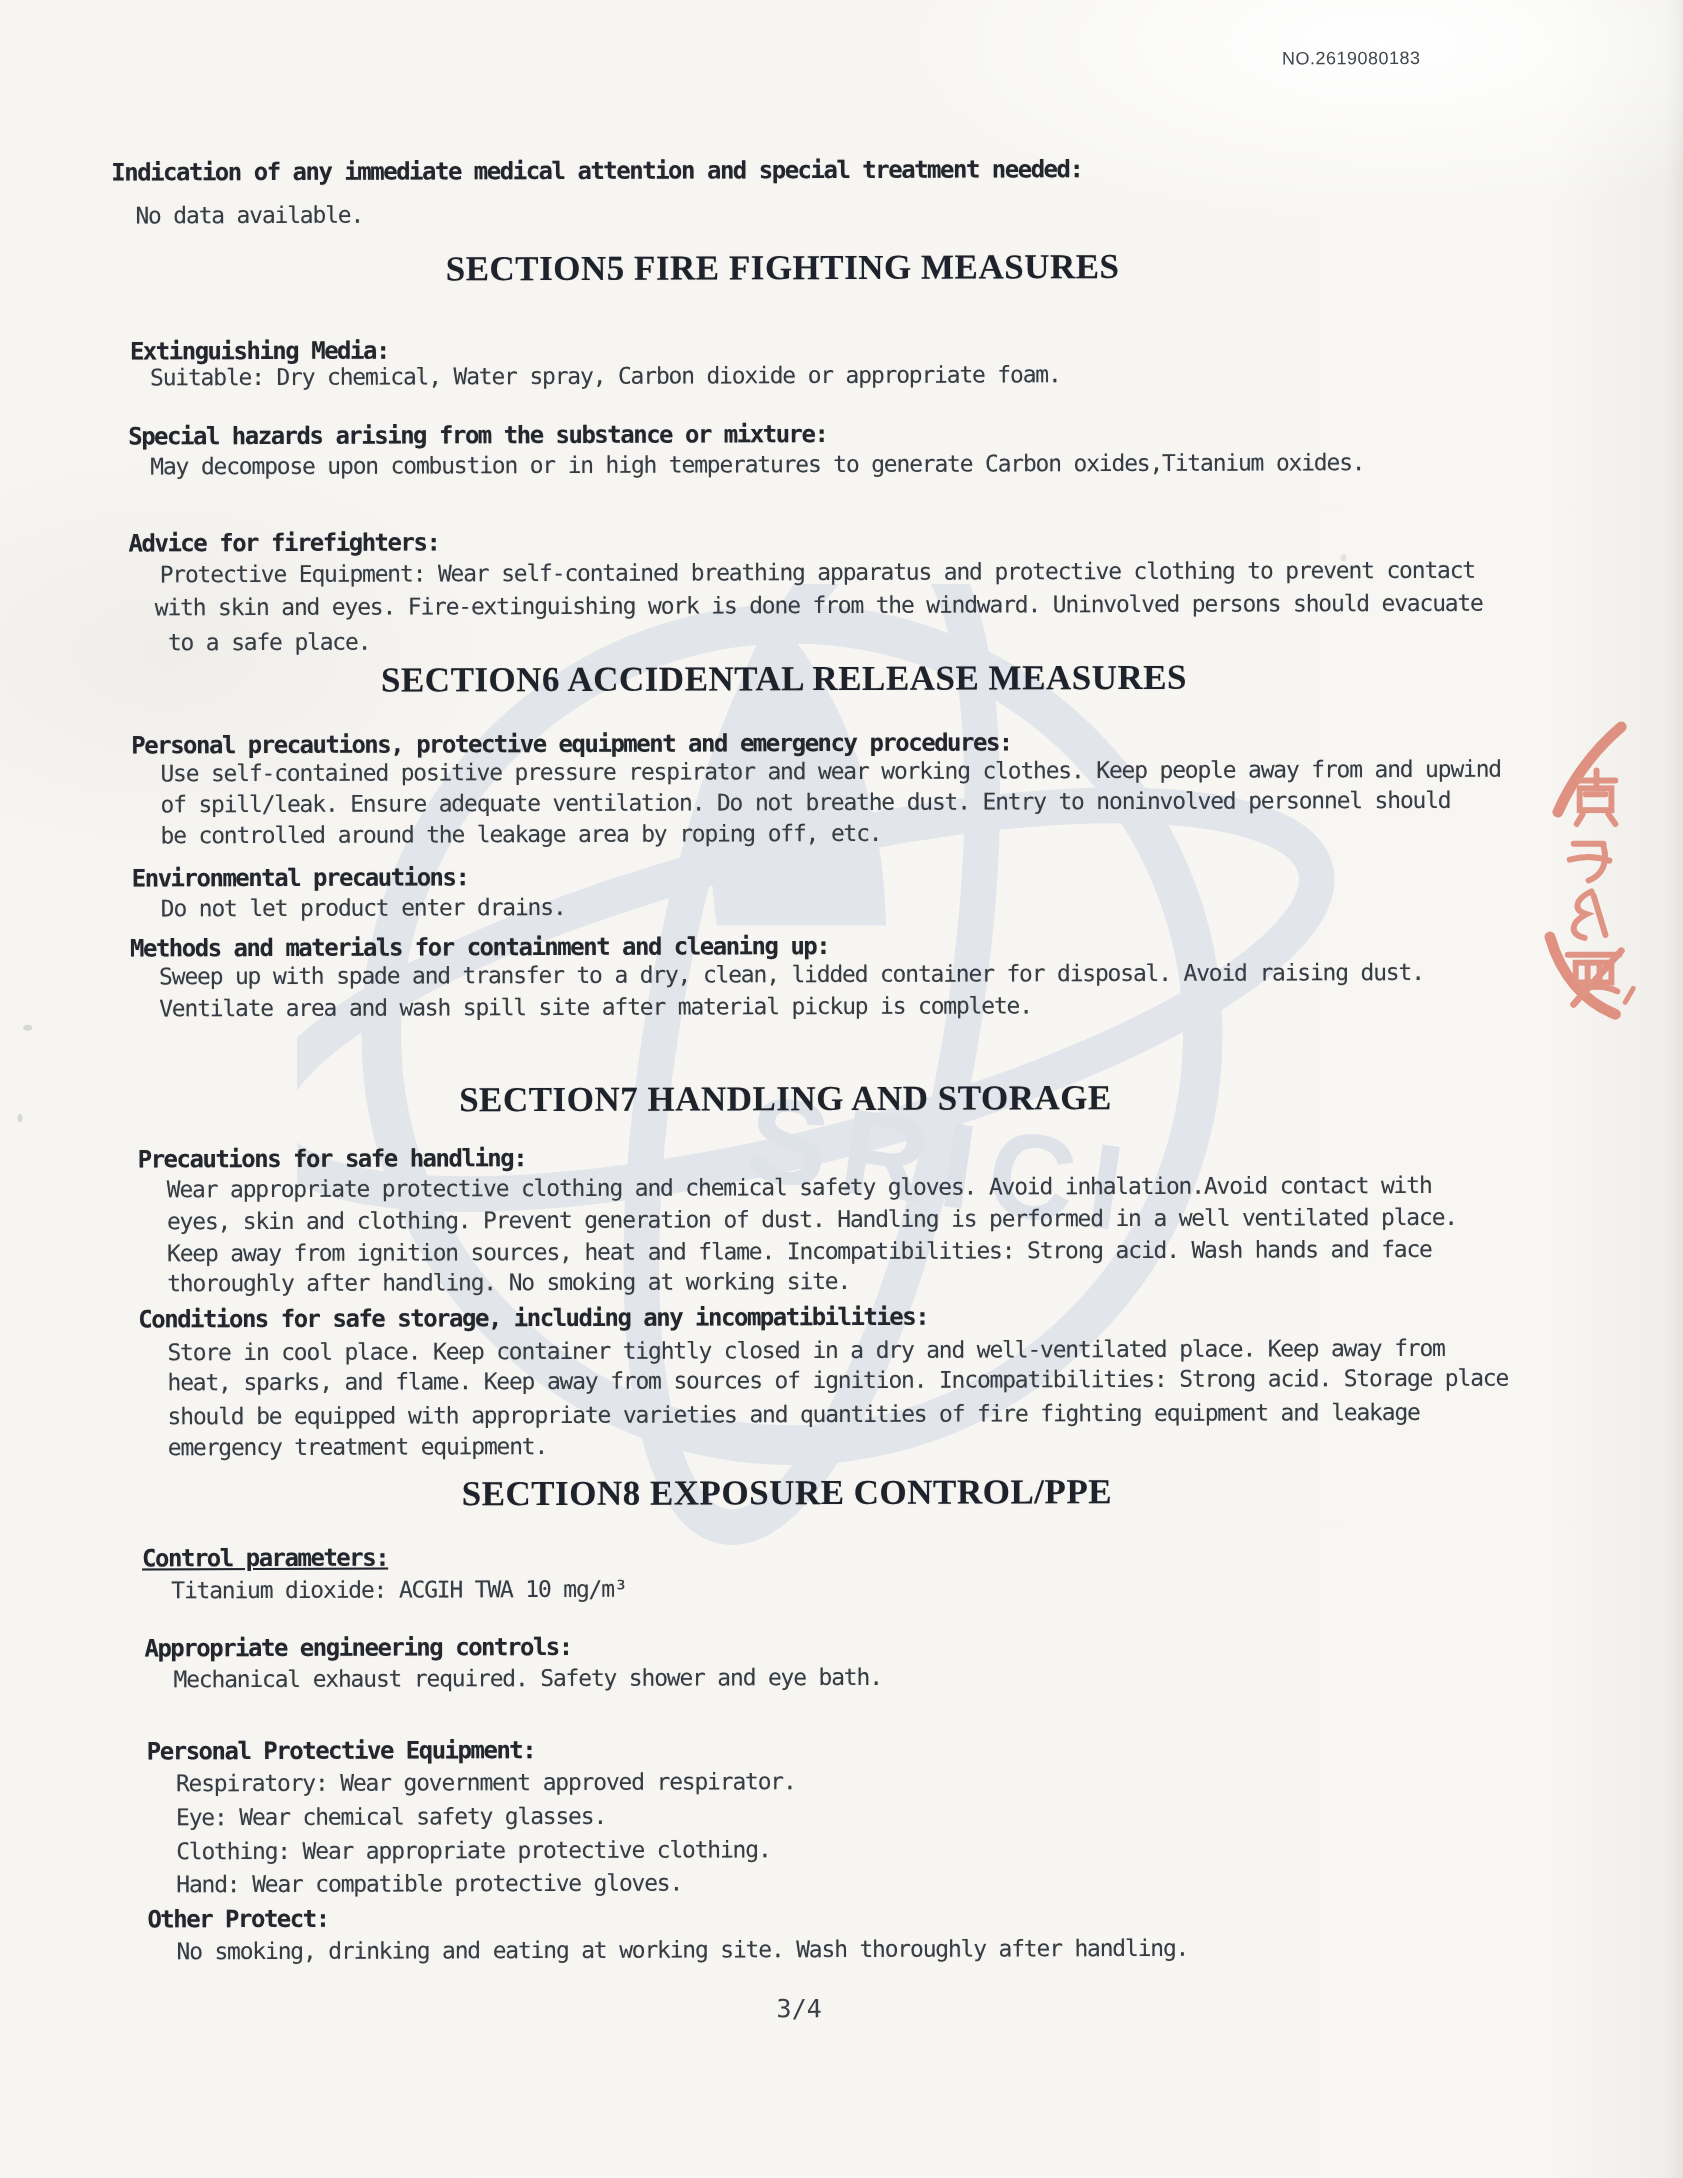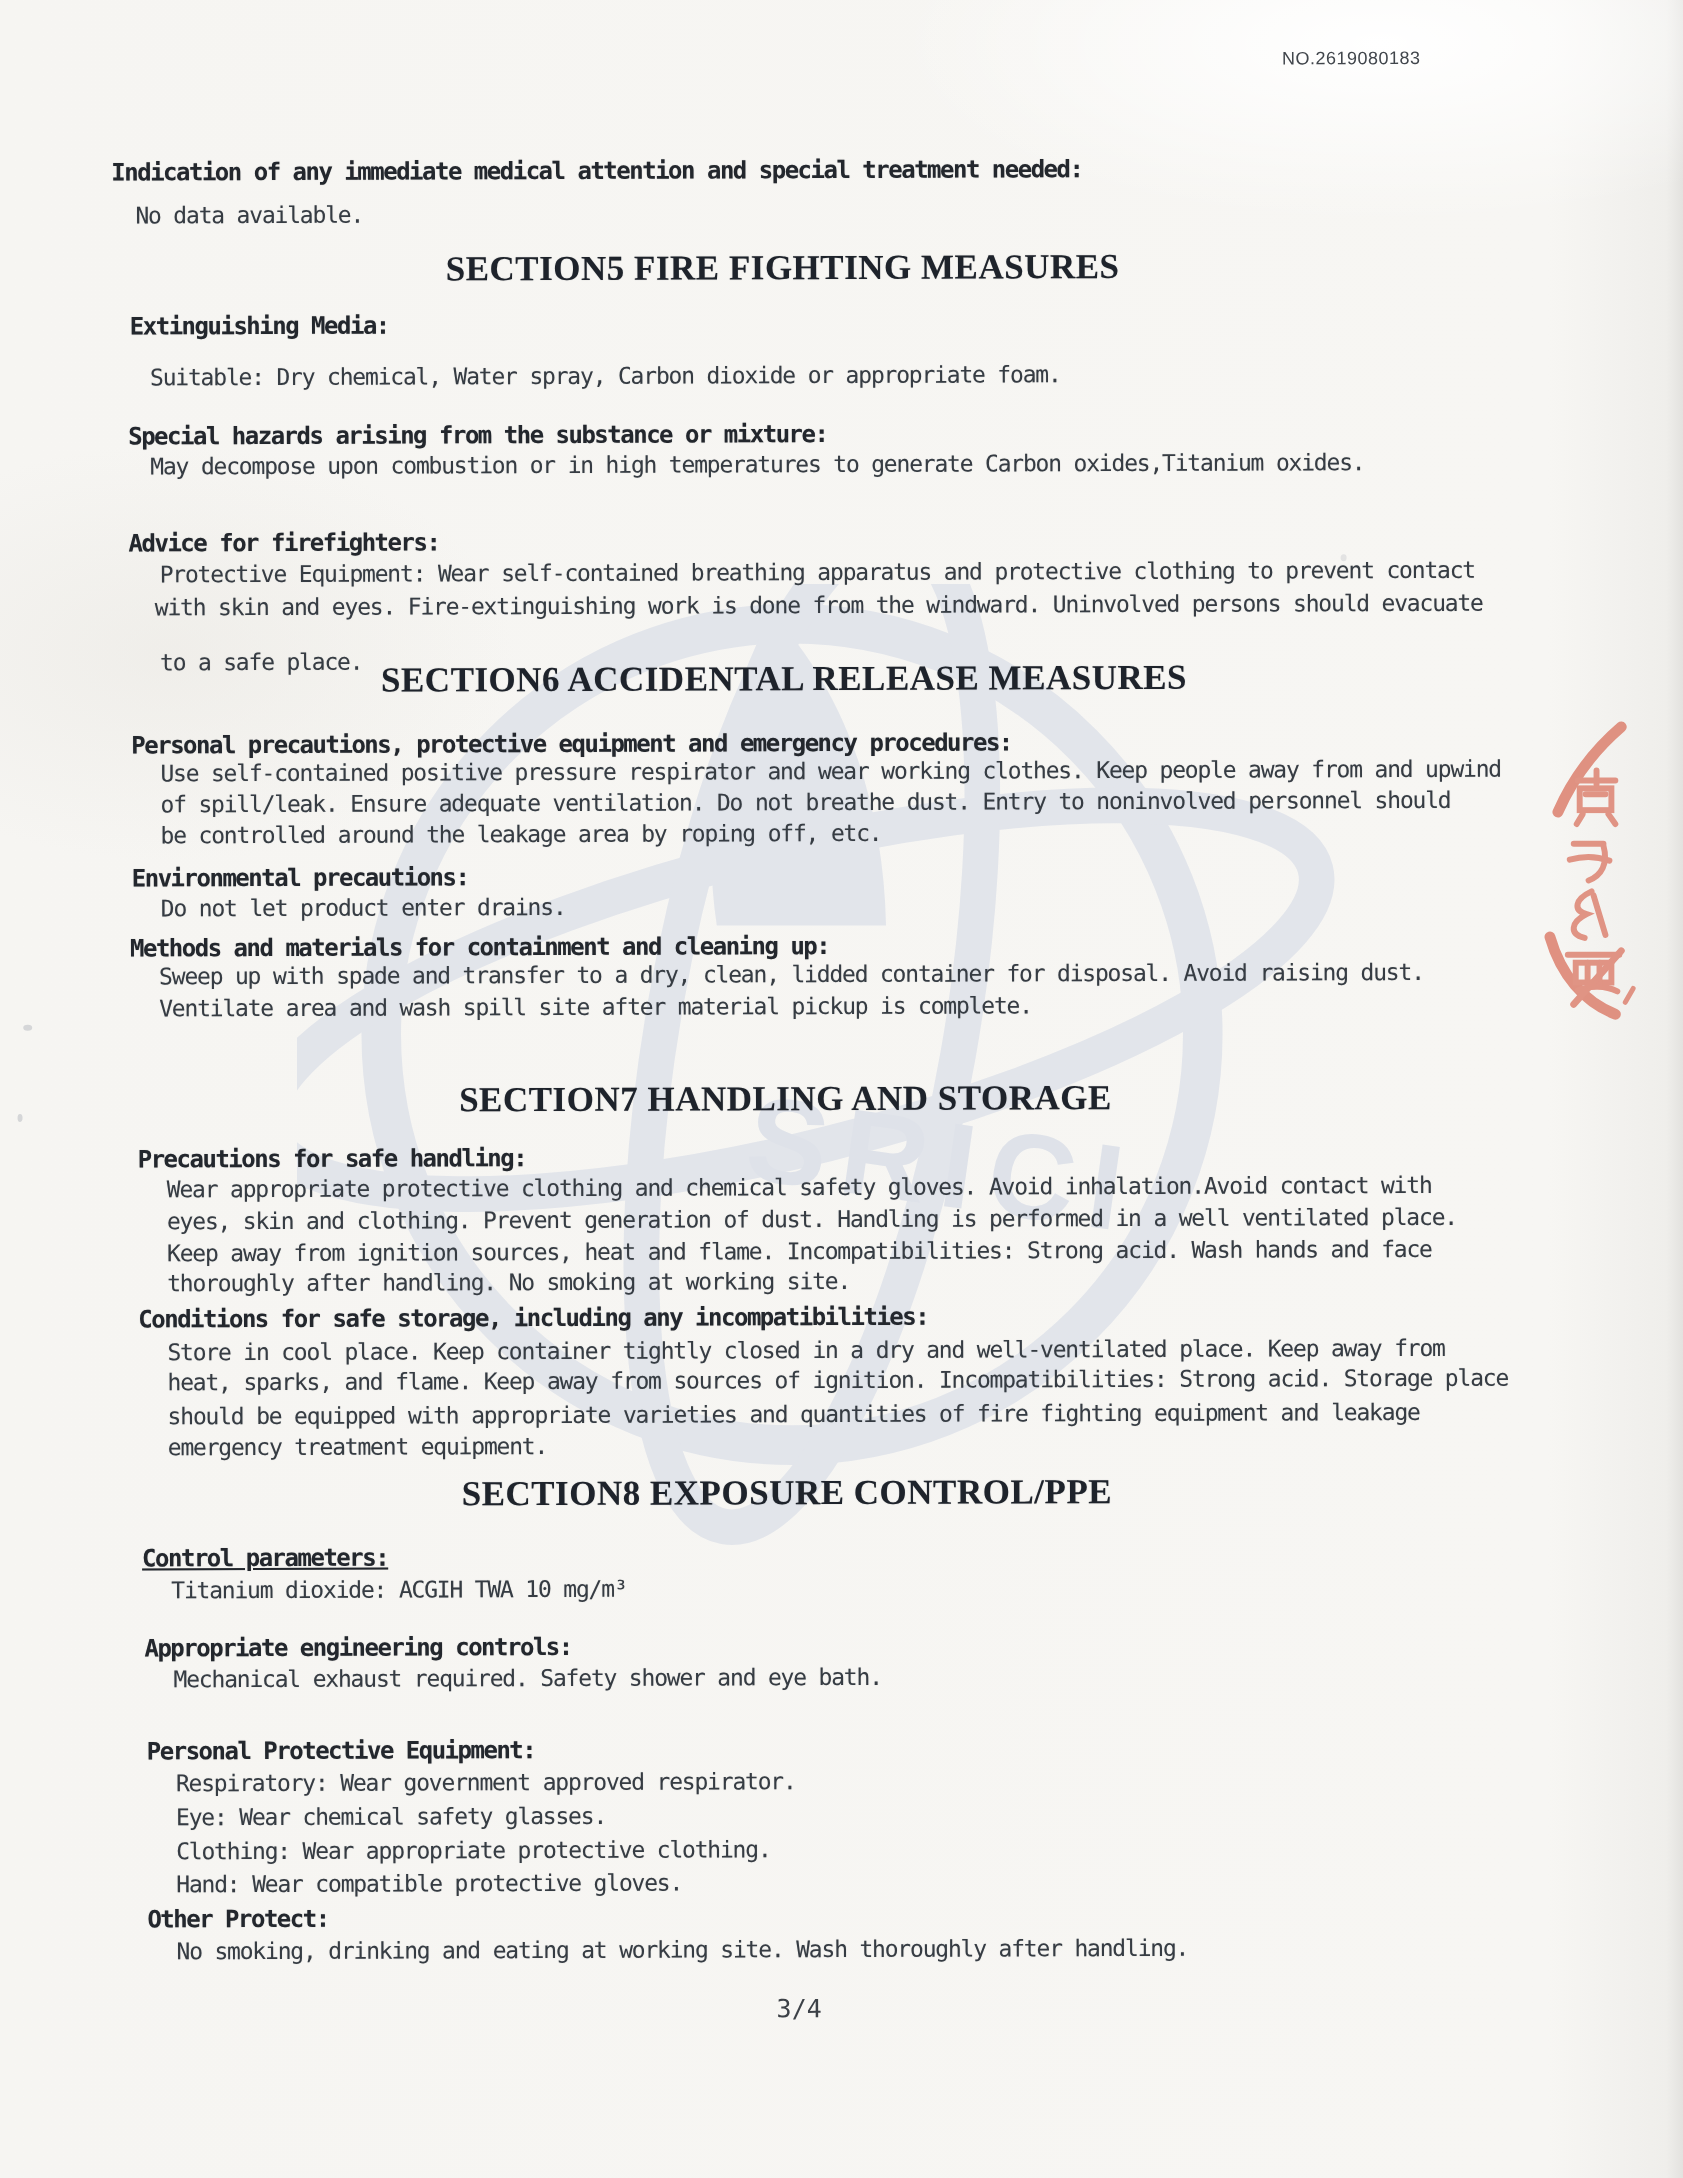--- a/index.html
+++ b/index.html
@@ -77,30 +77,30 @@
 
   <div id="content">
 
     <div class="docno">NO.2619080183</div>
 
     <div class="lbl" style="left:111px; top:156px;">Indication of any immediate medical attention and special treatment needed:</div>
     <div class="bod" style="left:135px; top:200px;">No data available.</div>
 
     <div class="hd" style="top:248px;">SECTION5 FIRE FIGHTING MEASURES</div>
 
-    <div class="lbl" style="left:129px; top:310px;text-align:right;">Extinguishing Media:</div>
+    <div class="lbl" style="left:129px; top:335px;text-align:right;">Extinguishing Media:</div>
     <div class="bod" style="left:149px; top:362px;">Suitable: Dry chemical, Water spray, Carbon dioxide or appropriate foam.</div>
 
     <div class="lbl" style="left:127px; top:420px;">Special hazards arising from the substance or mixture:</div>
     <div class="bod" style="left:149px; top:451px;">May decompose upon combustion or in high temperatures to generate Carbon oxides,Titanium oxides.</div>
 
     <div class="lbl" style="left:127px; top:527px;">Advice for firefighters:</div>
     <div class="bod" style="left:158px; top:559px;">Protective Equipment: Wear self-contained breathing apparatus and protective clothing to prevent contact</div>
     <div class="bod" style="left:153px; top:592px;">with skin and eyes. Fire-extinguishing work is done from the windward. Uninvolved persons should evacuate</div>
-    <div class="bod" style="left:158px; top:627px;margin-top:20px;">to a safe place.</div>
+    <div class="bod" style="left:166px; top:627px;">to a safe place.</div>
 
     <div class="hd" style="top:659px;">SECTION6 ACCIDENTAL RELEASE MEASURES</div>
 
     <div class="lbl" style="left:129px; top:729px;">Personal precautions, protective equipment and emergency procedures:</div>
     <div class="bod" style="left:158px; top:758px;">Use self-contained positive pressure respirator and wear working clothes. Keep people away from and upwind</div>
     <div class="bod" style="left:158px; top:789px;">of spill/leak. Ensure adequate ventilation. Do not breathe dust. Entry to noninvolved personnel should</div>
     <div class="bod" style="left:158px; top:820px;">be controlled around the leakage area by roping off, etc.</div>
 
     <div class="lbl" style="left:129px; top:862px;">Environmental precautions:</div>
     <div class="bod" style="left:158px; top:893px;">Do not let product enter drains.</div>

